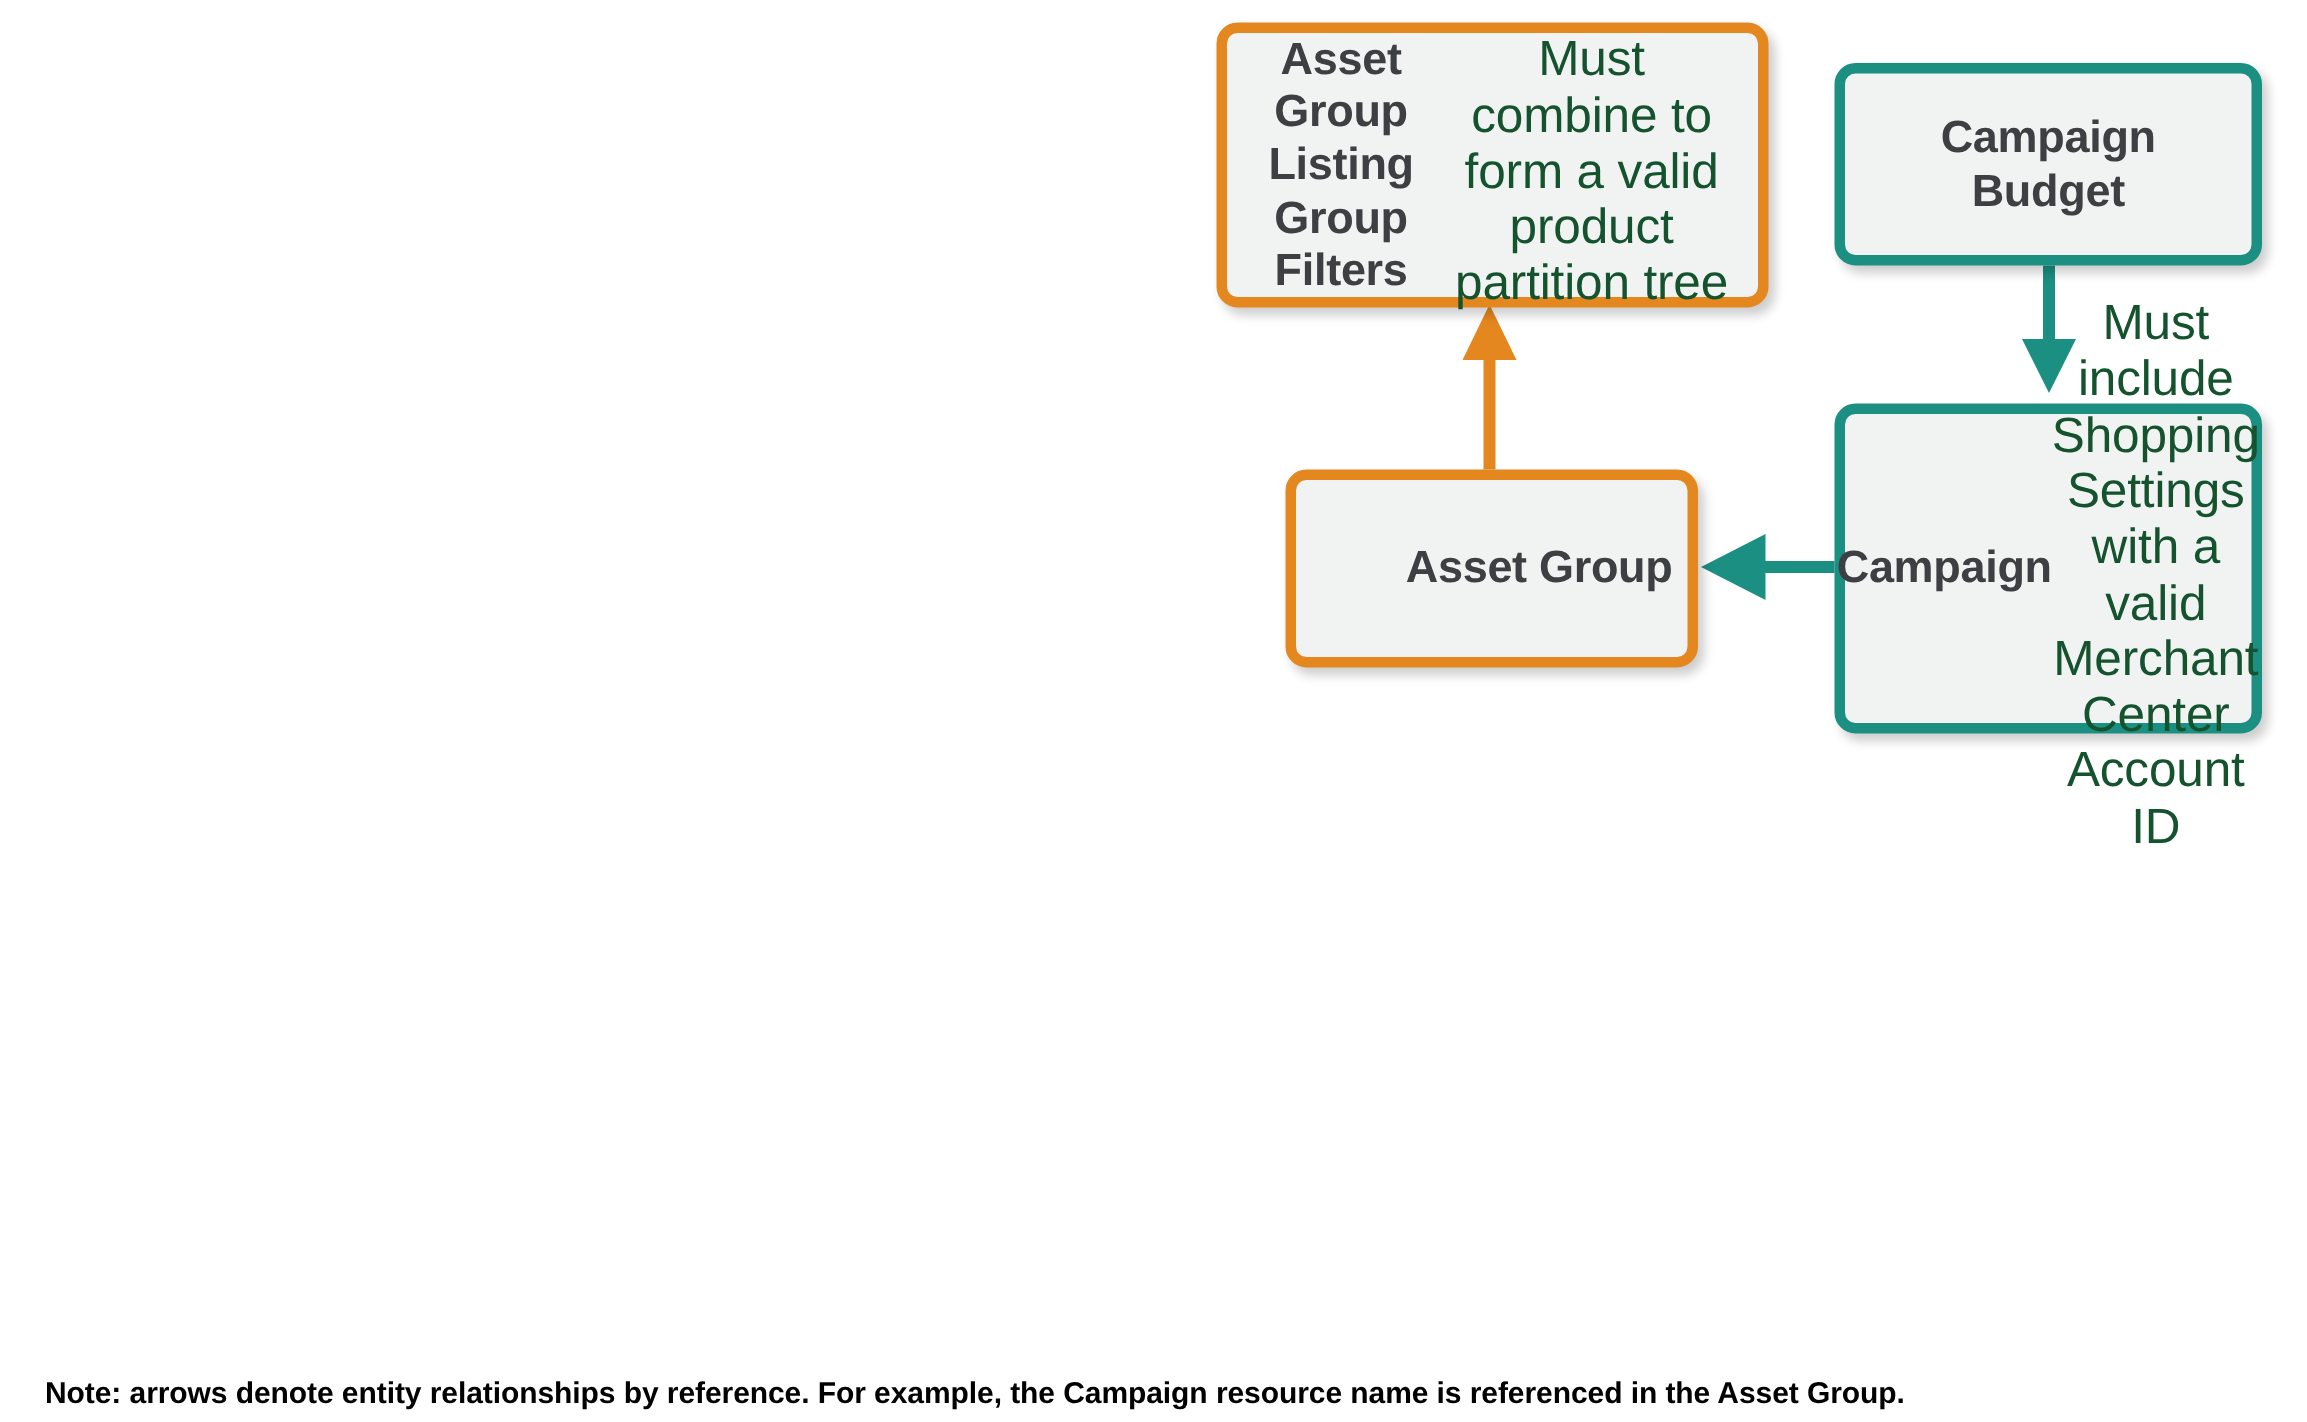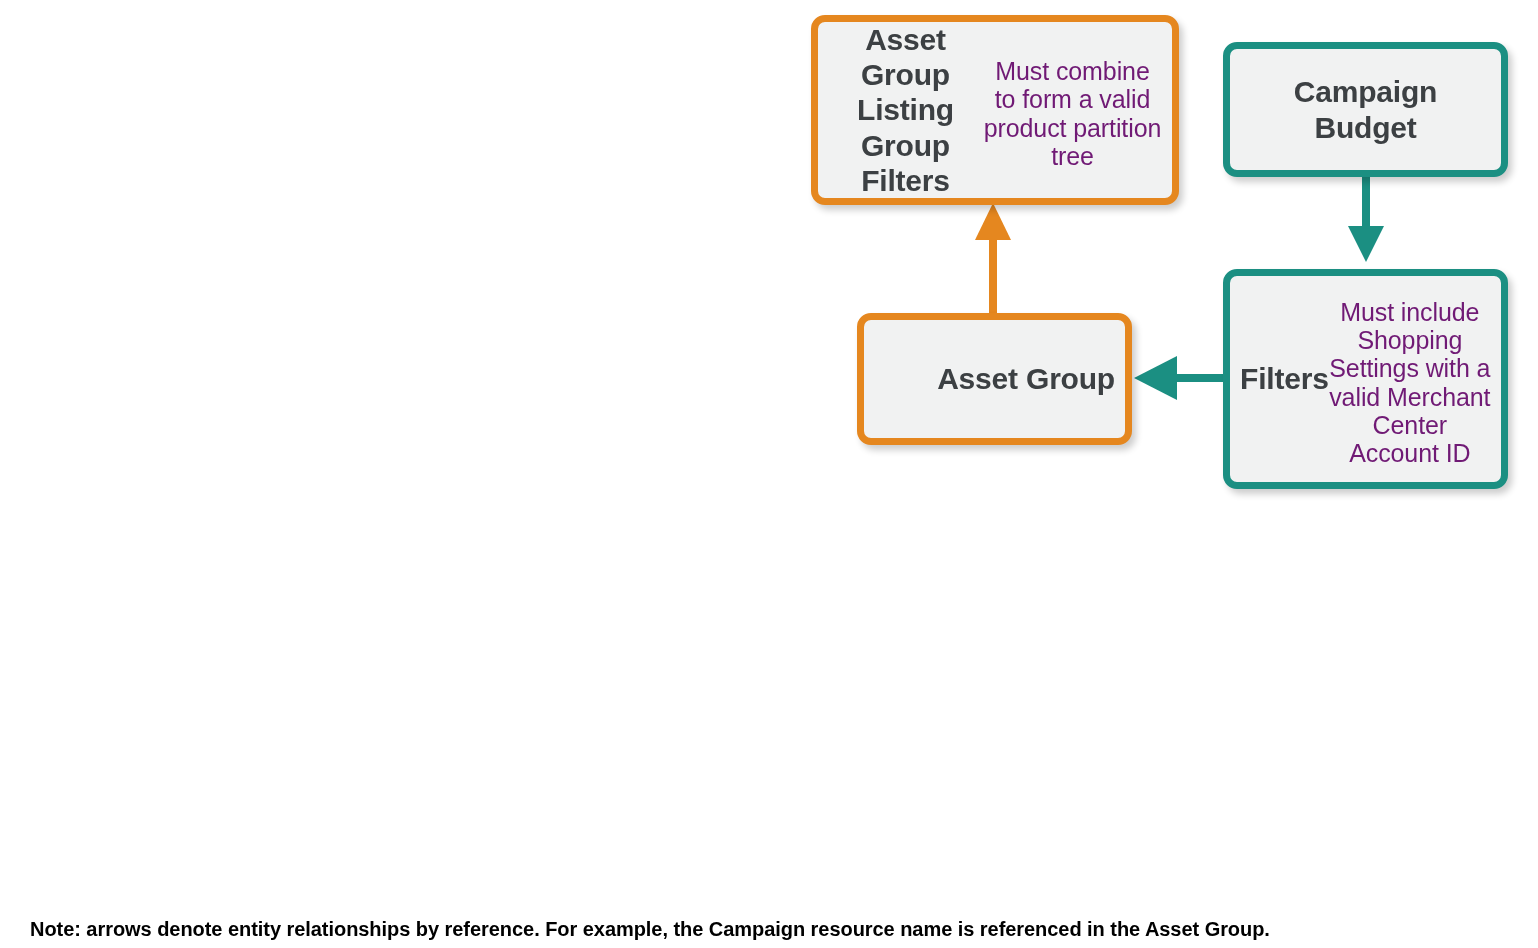--- a/index.html
+++ b/index.html
@@ -54,24 +54,24 @@
   .node.teal   { border-color: #1b8f82; align-items: center; }
 
   .node-title {
     font-size: 30px;
     font-weight: bold;
     line-height: 1.17;
     color: #3c4043;
     letter-spacing: -0.2px;
   }
   .node-desc {
-    font-size: 25px;
+    font-size: 33px;
     font-weight: normal;
     line-height: 1.13;
-    color: #701a75;
+    color: #14532d;
     margin-top: 7px;
     letter-spacing: -0.1px;
   }
 
   
   #node-aglgf {
     left: 811px;  top: 15px;   width: 368px;  height: 190px;
   }
   #node-campaign-budget {
     left: 1223px; top: 42px;   width: 285px;  height: 135px;
@@ -126,19 +126,19 @@
 
   <div class="node teal" id="node-campaign-budget">
     <div class="node-title">Campaign Budget</div>
   </div>
 
   <div class="node orange" id="node-asset-group">
     <div class="node-title">Asset Group</div>
   </div>
 
   <div class="node teal" id="node-campaign">
-    <div class="node-title">Filters</div>
+    <div class="node-title">Campaign</div>
     <div class="node-desc">Must include Shopping Settings with a valid Merchant Center Account ID</div>
   </div>
 
   <div id="footnote">Note: arrows denote entity relationships by reference. For example, the Campaign resource name is referenced in the Asset Group.</div>
 
 </div>
 
 </body></html>

